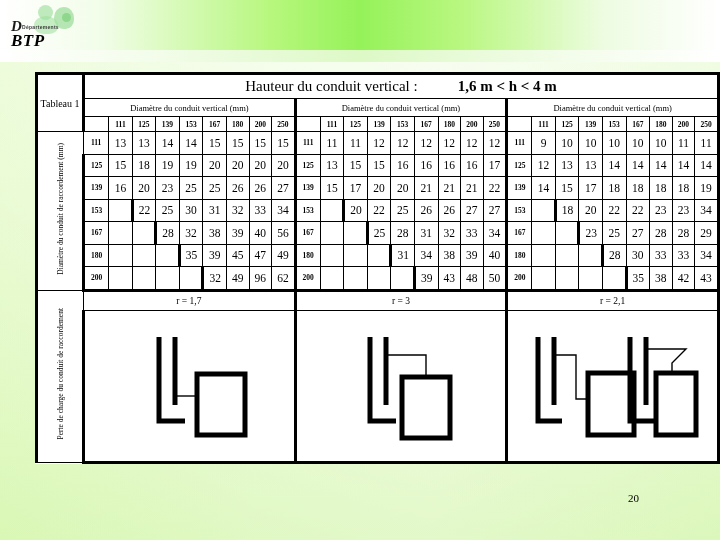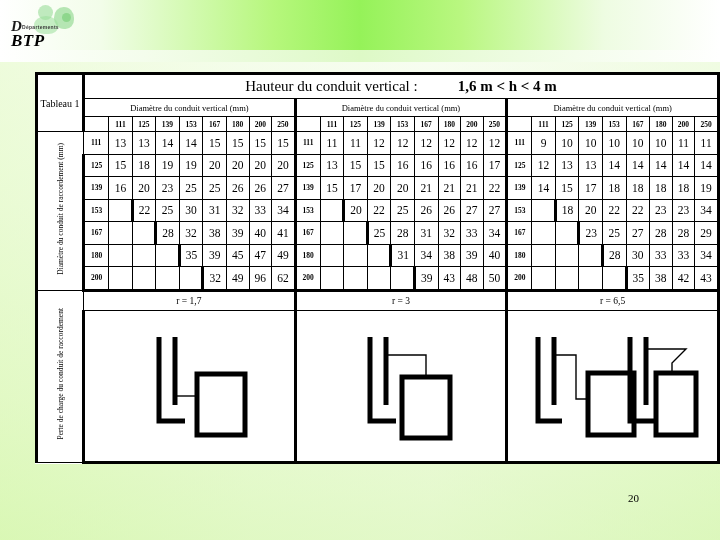--- a/index.html
+++ b/index.html
@@ -285,21 +285,21 @@
         </tr>
         <tr>
           <td class="rowlab ob-l">167</td>
           <td class="cell-v" style="width: 24px;"></td>
           <td class="cell-v" style="width: 24px;"></td>
           <td class="cell-v ob-l" style="width: 24px;">28</td>
           <td class="cell-v" style="width: 24px;">32</td>
           <td class="cell-v" style="width: 24px;">38</td>
           <td class="cell-v" style="width: 24px;">39</td>
           <td class="cell-v" style="width: 24px;">40</td>
-          <td class="cell-v ob-r" style="width: 24px;">41</td>
+          <td class="cell-v ob-r" style="width: 24px;">56</td>
           <td class="rowlab">167</td>
           <td class="cell-v" style="width: 24px;"></td>
           <td class="cell-v" style="width: 24px;"></td>
           <td class="cell-v ob-l" style="width: 24px;">25</td>
           <td class="cell-v" style="width: 24px;">28</td>
           <td class="cell-v" style="width: 24px;">31</td>
           <td class="cell-v" style="width: 24px;">32</td>
           <td class="cell-v" style="width: 24px;">33</td>
           <td class="cell-v ob-r" style="width: 24px;">34</td>
           <td class="rowlab">167</td>
@@ -367,21 +367,21 @@
           <td class="cell-v ob-b" style="width: 24px;"></td>
           <td class="cell-v ob-b ob-l" style="width: 24px;">35</td>
           <td class="cell-v ob-b" style="width: 24px;">38</td>
           <td class="cell-v ob-b" style="width: 24px;">42</td>
           <td class="cell-v ob-r ob-b" style="width: 24px;">43</td>
         </tr>
         <tr>
           <td class="vert-wrap ob-l" rowspan="2"><span class="vert-txt">Perte de charge du conduit de raccordement</span></td>
           <td class="rcap ob-r ob-t" colspan="9">r = 1,7</td>
           <td class="rcap ob-r ob-t" colspan="9">r = 3</td>
-          <td class="rcap ob-r ob-t" colspan="9">r = 6,5</td>
+          <td class="rcap ob-r ob-t" colspan="9">r = 2,1</td>
         </tr>
         <tr>
           <td class="diagcell ob-r ob-b ob-l" colspan="9">
             <svg width="185" height="150" viewBox="0 0 185 150">
               <path d="M62 26 L62 110 L88 110" stroke="#000" stroke-width="5" fill="none"></path>
               <path d="M78 26 L78 94" stroke="#000" stroke-width="5" fill="none"></path>
               <path d="M88 110 L88 26" stroke="#000" stroke-width="0" fill="none"></path>
               <line x1="78" y1="85" x2="100" y2="85" stroke="#000" stroke-width="1.4"></line>
               <rect x="100" y="63" width="48" height="61" stroke="#000" stroke-width="5" fill="none"></rect>
             </svg>

